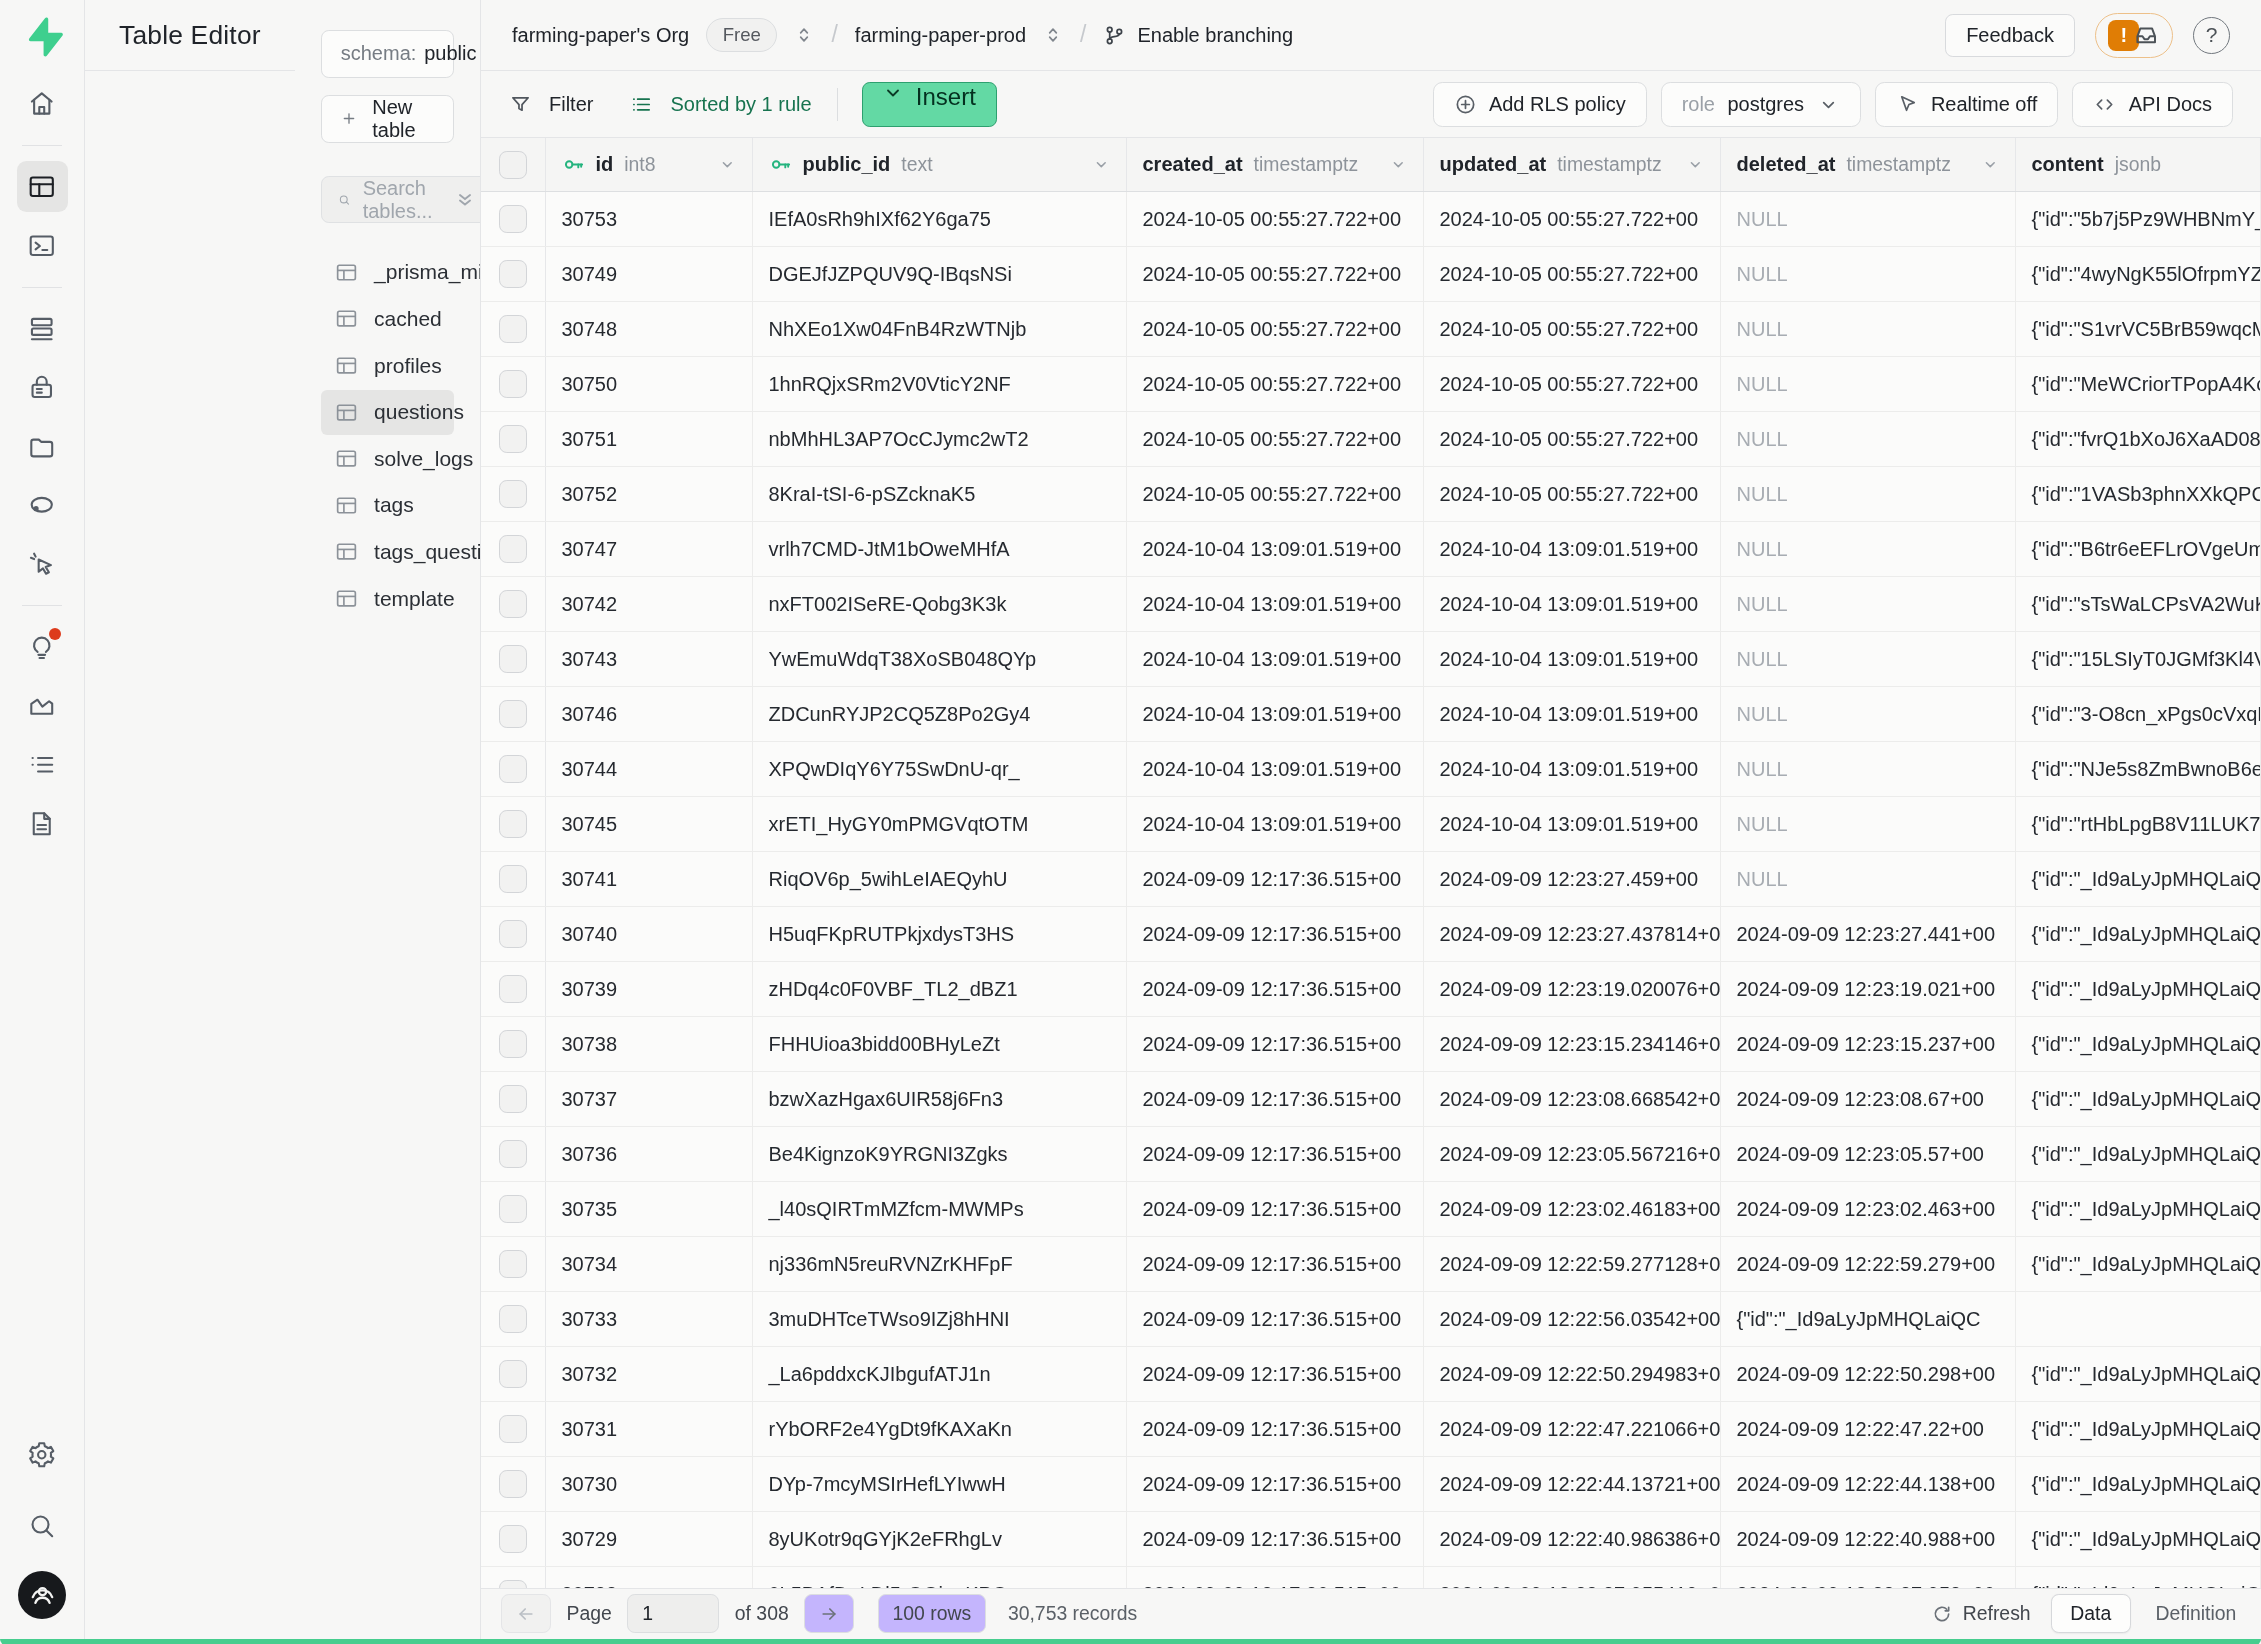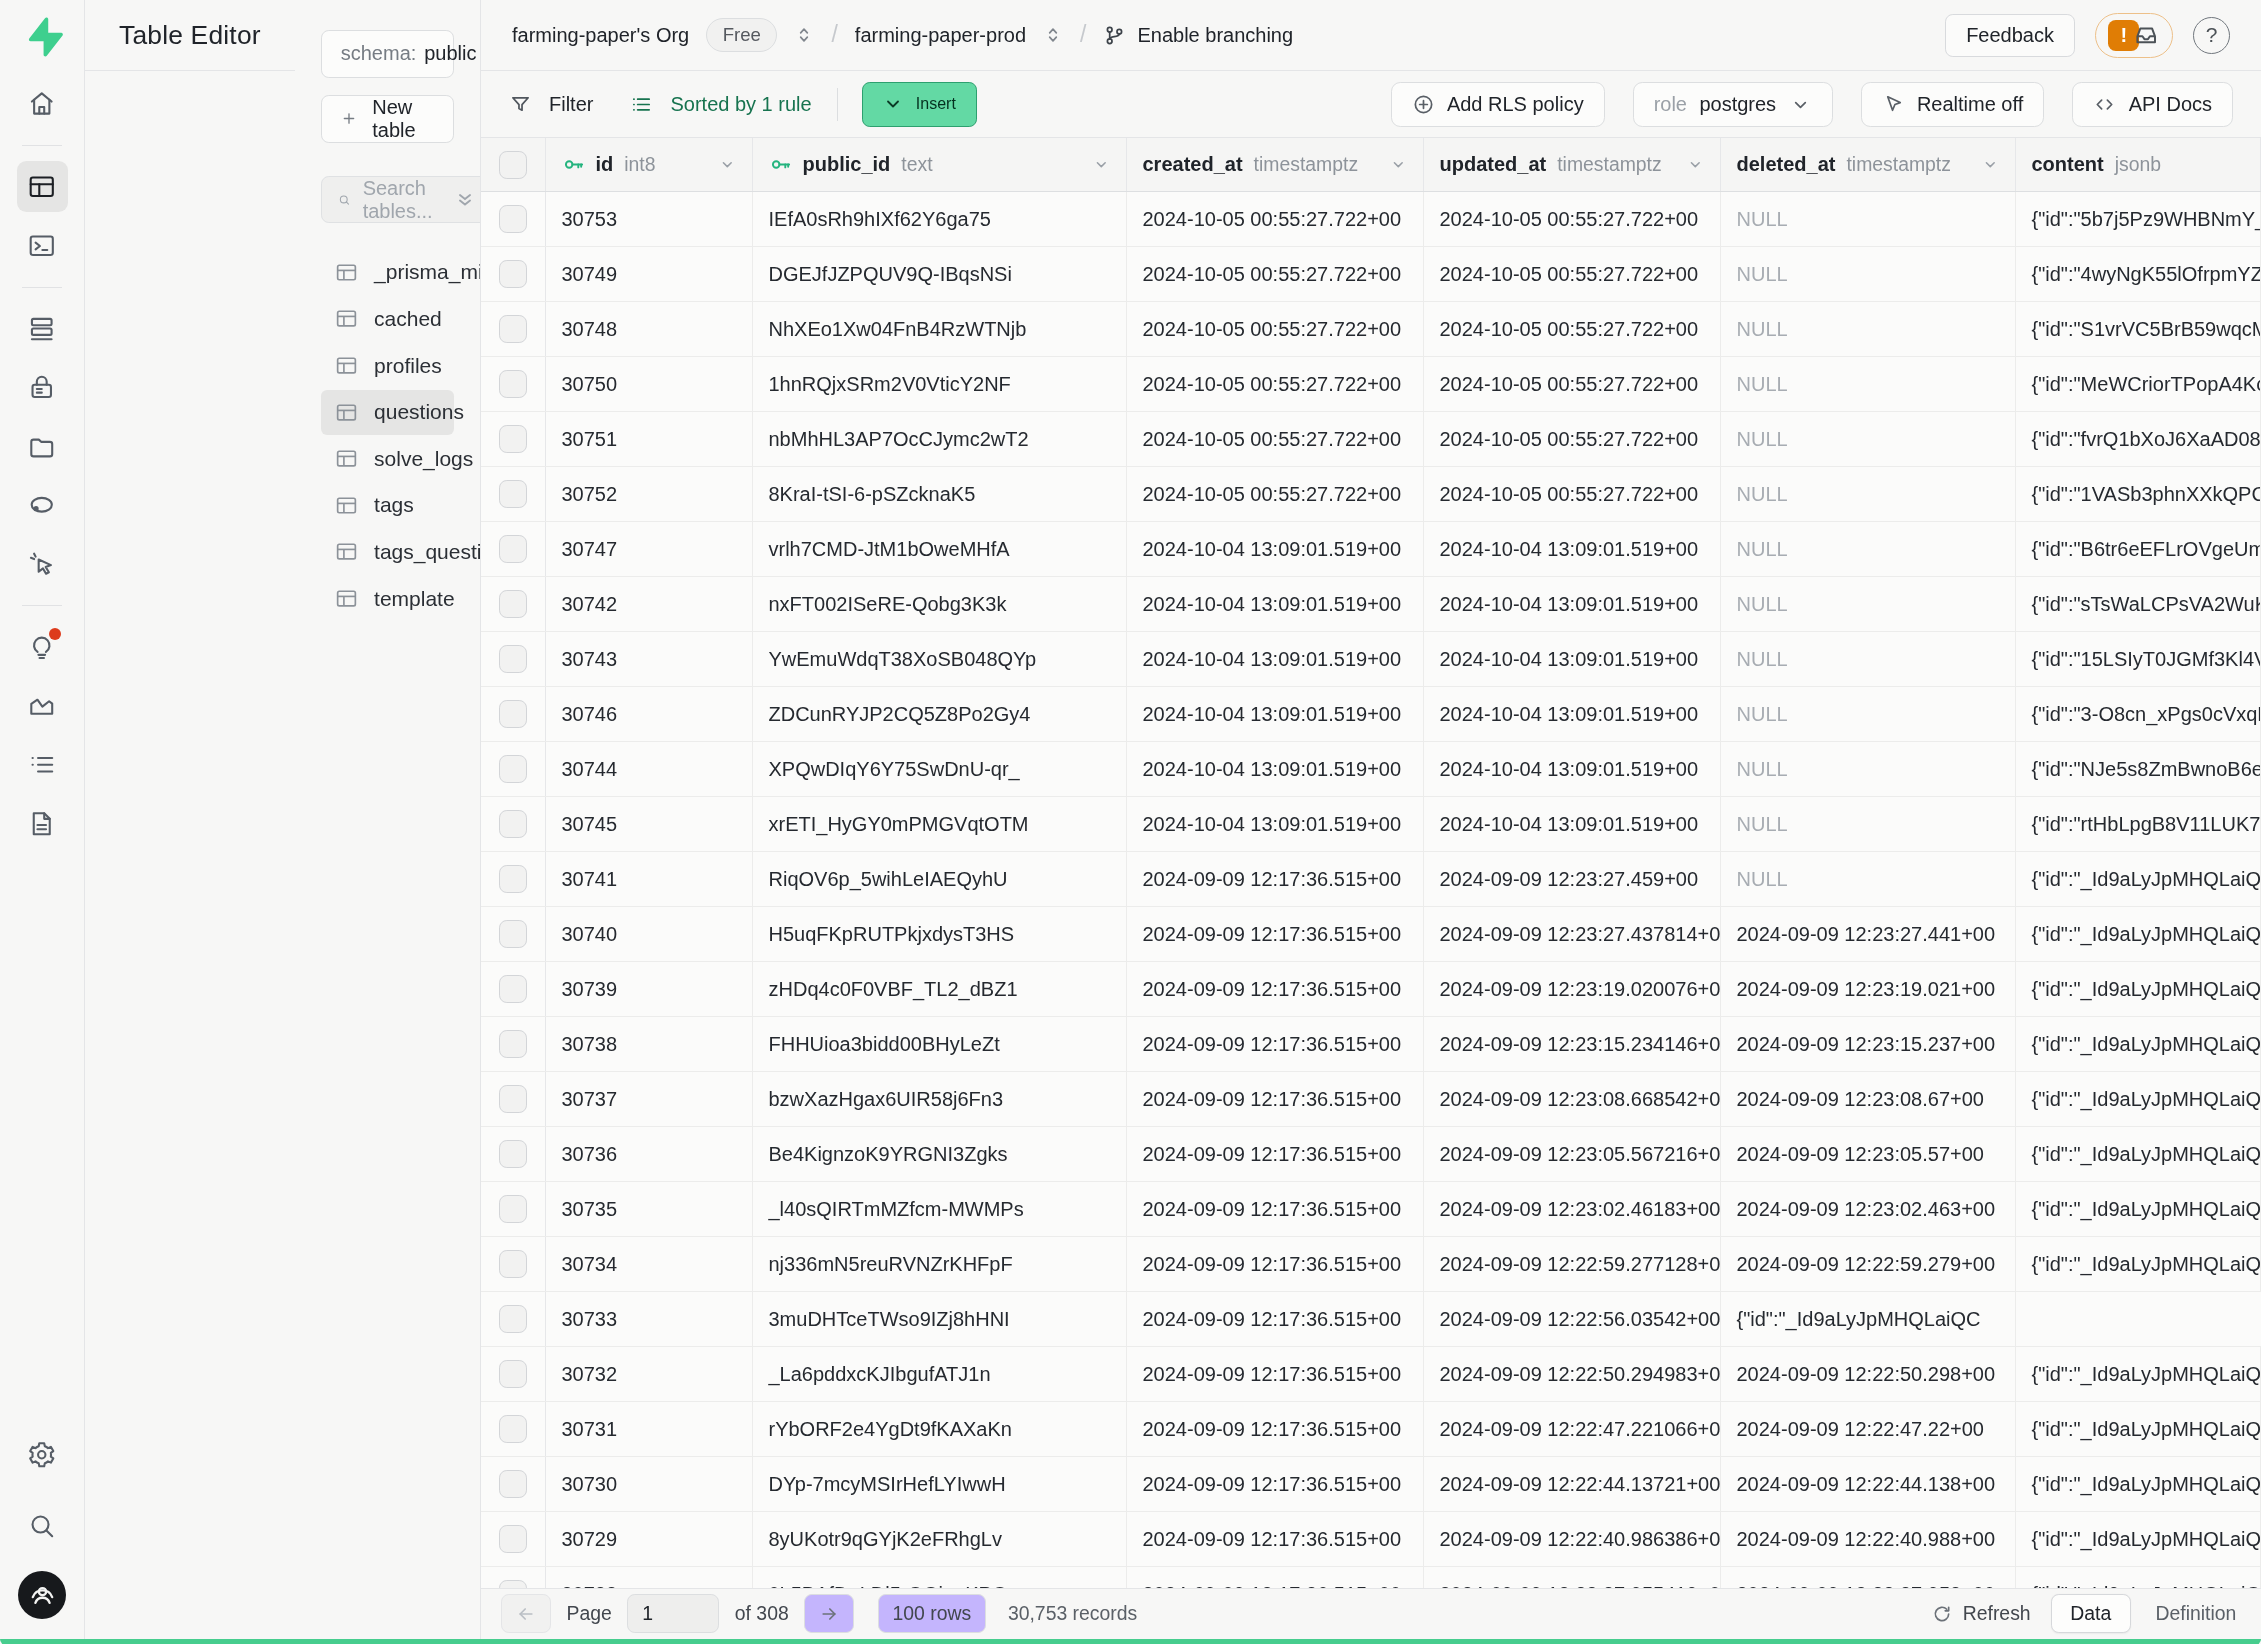--- a/index.html
+++ b/index.html
@@ -65,23 +65,23 @@
   .notif-badge{width:31px;height:31px;border-radius:7.8px;background:#e07d05;color:#fff;display:flex;align-items:center;justify-content:center;font-weight:700;font-size:20px}
   .notif svg{width:26.4px;height:26.4px;stroke:#4c5257;fill:none;stroke-width:1.8;stroke-linejoin:round;margin-left:-7.8px;background:transparent}
   .help-circle{width:37px;height:37px;border-radius:50%;border:1.6px solid #71777e;color:#4c5257;display:flex;align-items:center;justify-content:center;font-size:21px;font-weight:500}
 
   .toolbar{height:67px;flex-shrink:0;border-bottom:0.8px solid var(--border);display:flex;align-items:center;padding:0 28px;font-size:20px}
   .tool{display:flex;align-items:center;gap:17px;color:var(--text)}
   .tool svg{width:23px;height:23px;stroke:#50565d;fill:none;stroke-width:1.8;stroke-linecap:round;stroke-linejoin:round}
   .tool.sorted{color:var(--green-dark);margin-left:37px}
   .tool.sorted svg{stroke:var(--green-dark)}
   .vdiv{width:0.8px;height:33px;background:#dcdee0;margin:0 25px}
-  .btn-insert{height:45px;border:0.8px solid #2da06f;border-radius:7.8px;background:#63d9a4;color:#04301f;display:flex;align-items:center;gap:12.4px;padding:0 20px;font-size:16px;font-weight:500}
+  .btn-insert{height:45px;border:0.8px solid #2da06f;border-radius:7.8px;background:#63d9a4;color:#04301f;display:flex;align-items:flex-start;gap:12.4px;padding:0 20px;font-size:24px;font-weight:500}
   .btn-insert svg{width:20px;height:20px;stroke:#0b3b26;fill:none;stroke-width:2.2;stroke-linecap:round;stroke-linejoin:round}
-  .toolbar-right{margin-left:auto;display:flex;align-items:center;gap:28px}
+  .toolbar-right{margin-left:auto;display:flex;align-items:center;gap:14px}
   .tbtn{height:45px;border:0.8px solid #dcdee0;border-radius:9.3px;background:#fcfcfb;display:flex;align-items:center;gap:12.4px;padding:0 20px;font-size:20px;color:var(--text)}
   .tbtn svg{width:23px;height:23px;stroke:#595f66;fill:none;stroke-width:1.8;stroke-linecap:round;stroke-linejoin:round}
   .tbtn .dim{color:#9aa0a7}
 
   
   .grid-header{height:54px;flex-shrink:0;background:var(--hdr);border-bottom:0.8px solid #dddfe1;display:grid;grid-template-columns:var(--cols)}
   .gh-cell{display:flex;align-items:center;gap:11px;padding:0 15.5px;border-right:0.8px solid #e6e7e9;font-size:20px;overflow:hidden;white-space:nowrap}
   .gh-cell .cname{font-weight:600}
   .gh-cell .ctype{color:#8d939a;font-size:19.4px}
   .gh-cell .hchev{margin-left:auto}

